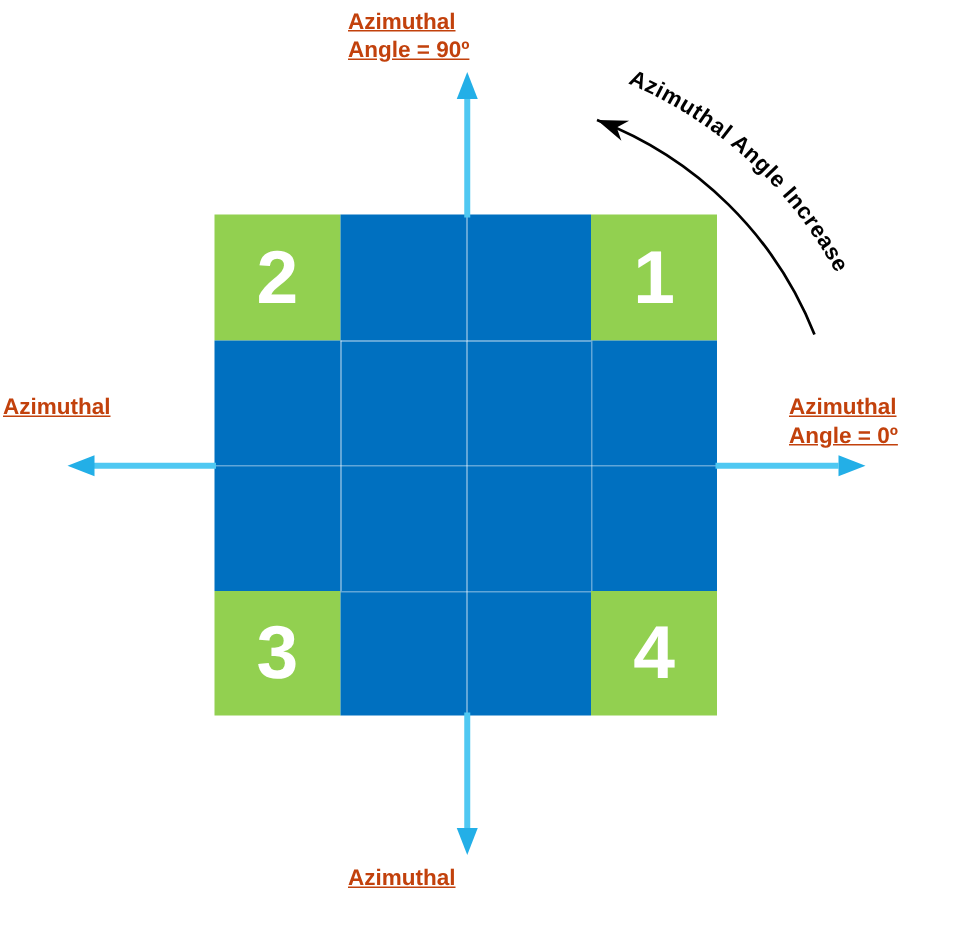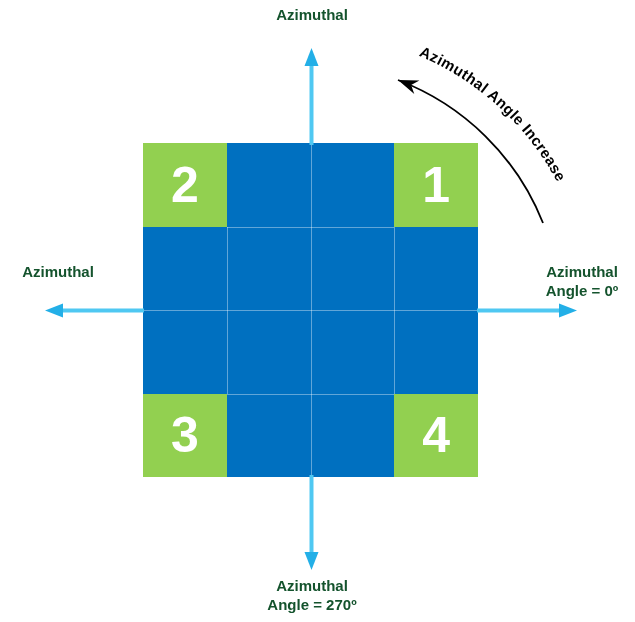--- a/index.html
+++ b/index.html
@@ -32,22 +32,22 @@
   .gl-h{height:1px;}
   #gl-v50{left:50%;top:0;height:100%;}
   #gl-v25{left:25%;top:25%;height:50%;}
   #gl-v75{left:75%;top:25%;height:50%;}
   #gl-h50{top:50%;left:0;width:100%;}
   #gl-h25{top:25%;left:25%;width:50%;}
   #gl-h75{top:75%;left:25%;width:50%;}
   
   .axis-label{
     position:absolute;
-    color:#14532d;font-size:15px;font-weight:700;line-height:19px;
-    text-align:center;white-space:nowrap;
+    color:#c2410c;font-size:15px;font-weight:700;line-height:19px;
+    text-align:left;white-space:nowrap;text-decoration:underline;
   }
   .axis-label span{display:block;}
   #label-top{left:232px;top:5px;width:160px;}
   #label-bottom{left:232px;top:576px;width:160px;}
   #label-left{left:2px;top:262px;width:112px;}
   #label-right{left:526px;top:262px;width:112px;}
   
   #overlay{position:absolute;left:0;top:0;width:635px;height:622px;pointer-events:none;}
   .rot-text{font-size:15px;font-weight:700;letter-spacing:0.4px;}
 </style>
@@ -124,24 +124,24 @@
     <path d="M 543,223 A 253,253 0 0 0 398,80" fill="none" stroke-width="1.8" marker-end="url(#rot-head)" stroke="#000000"></path>
 
     <path id="rot-text-path" d="M 418.6,55.5 A 283,283 0 0 1 577.1,228.6" fill="none"></path>
     <text class="rot-text" fill="#000000">
       <textPath href="#rot-text-path">Azimuthal Angle Increase</textPath>
     </text>
   </svg>
 
   <div class="axis-label" id="label-top">
     <span>Azimuthal</span>
+    <span>Angle = 90º</span>
   </div>
   <div class="axis-label" id="label-bottom">
     <span>Azimuthal</span>
-    <span>Angle = 270º</span>
   </div>
   <div class="axis-label" id="label-left">
     <span>Azimuthal</span>
   </div>
   <div class="axis-label" id="label-right">
     <span>Azimuthal</span>
     <span>Angle = 0º</span>
   </div>
 
 </div>

